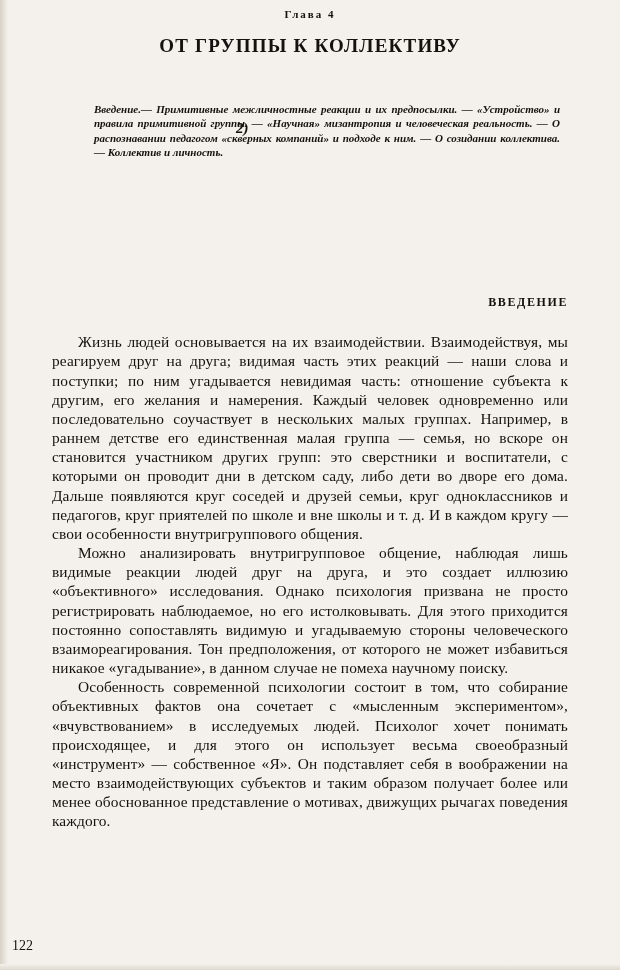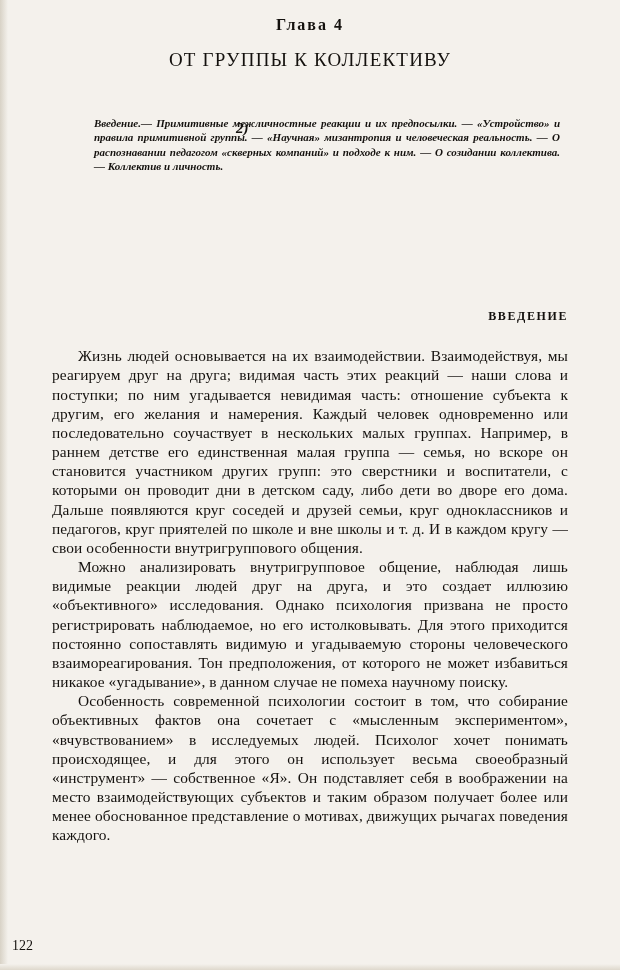--- a/index.html
+++ b/index.html
@@ -19,28 +19,28 @@
   .page-inner {
     position: absolute;
     left: 52px;
     top: 0;
     width: 516px;
   }
   .chapter-num {
     text-align: center;
     font-family: "Liberation Serif", serif;
     font-weight: bold;
-    font-size: 16px;
+    font-size: 11px;
     letter-spacing: 2px;
-    margin-top: 16px;
+    margin-top: 8px;
   }
   .chapter-title {
     text-align: center;
     font-family: "Liberation Serif", serif;
-    font-weight: normal;
+    font-weight: bold;
     font-size: 19px;
     letter-spacing: 1.2px;
     margin-top: 15px;
   }
   .abstract {
     margin-top: 45px;
     margin-left: 42px;
     margin-right: 8px;
     font-style: italic;
     font-weight: bold;

